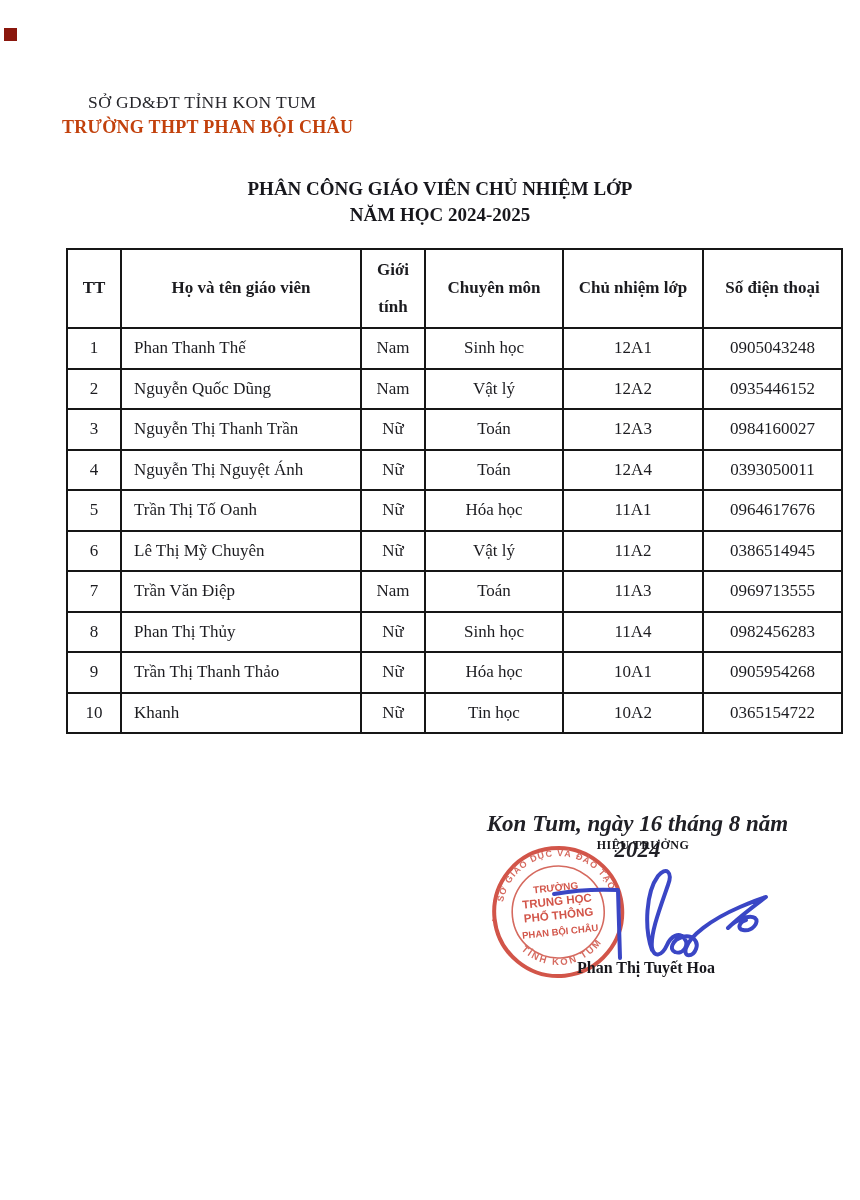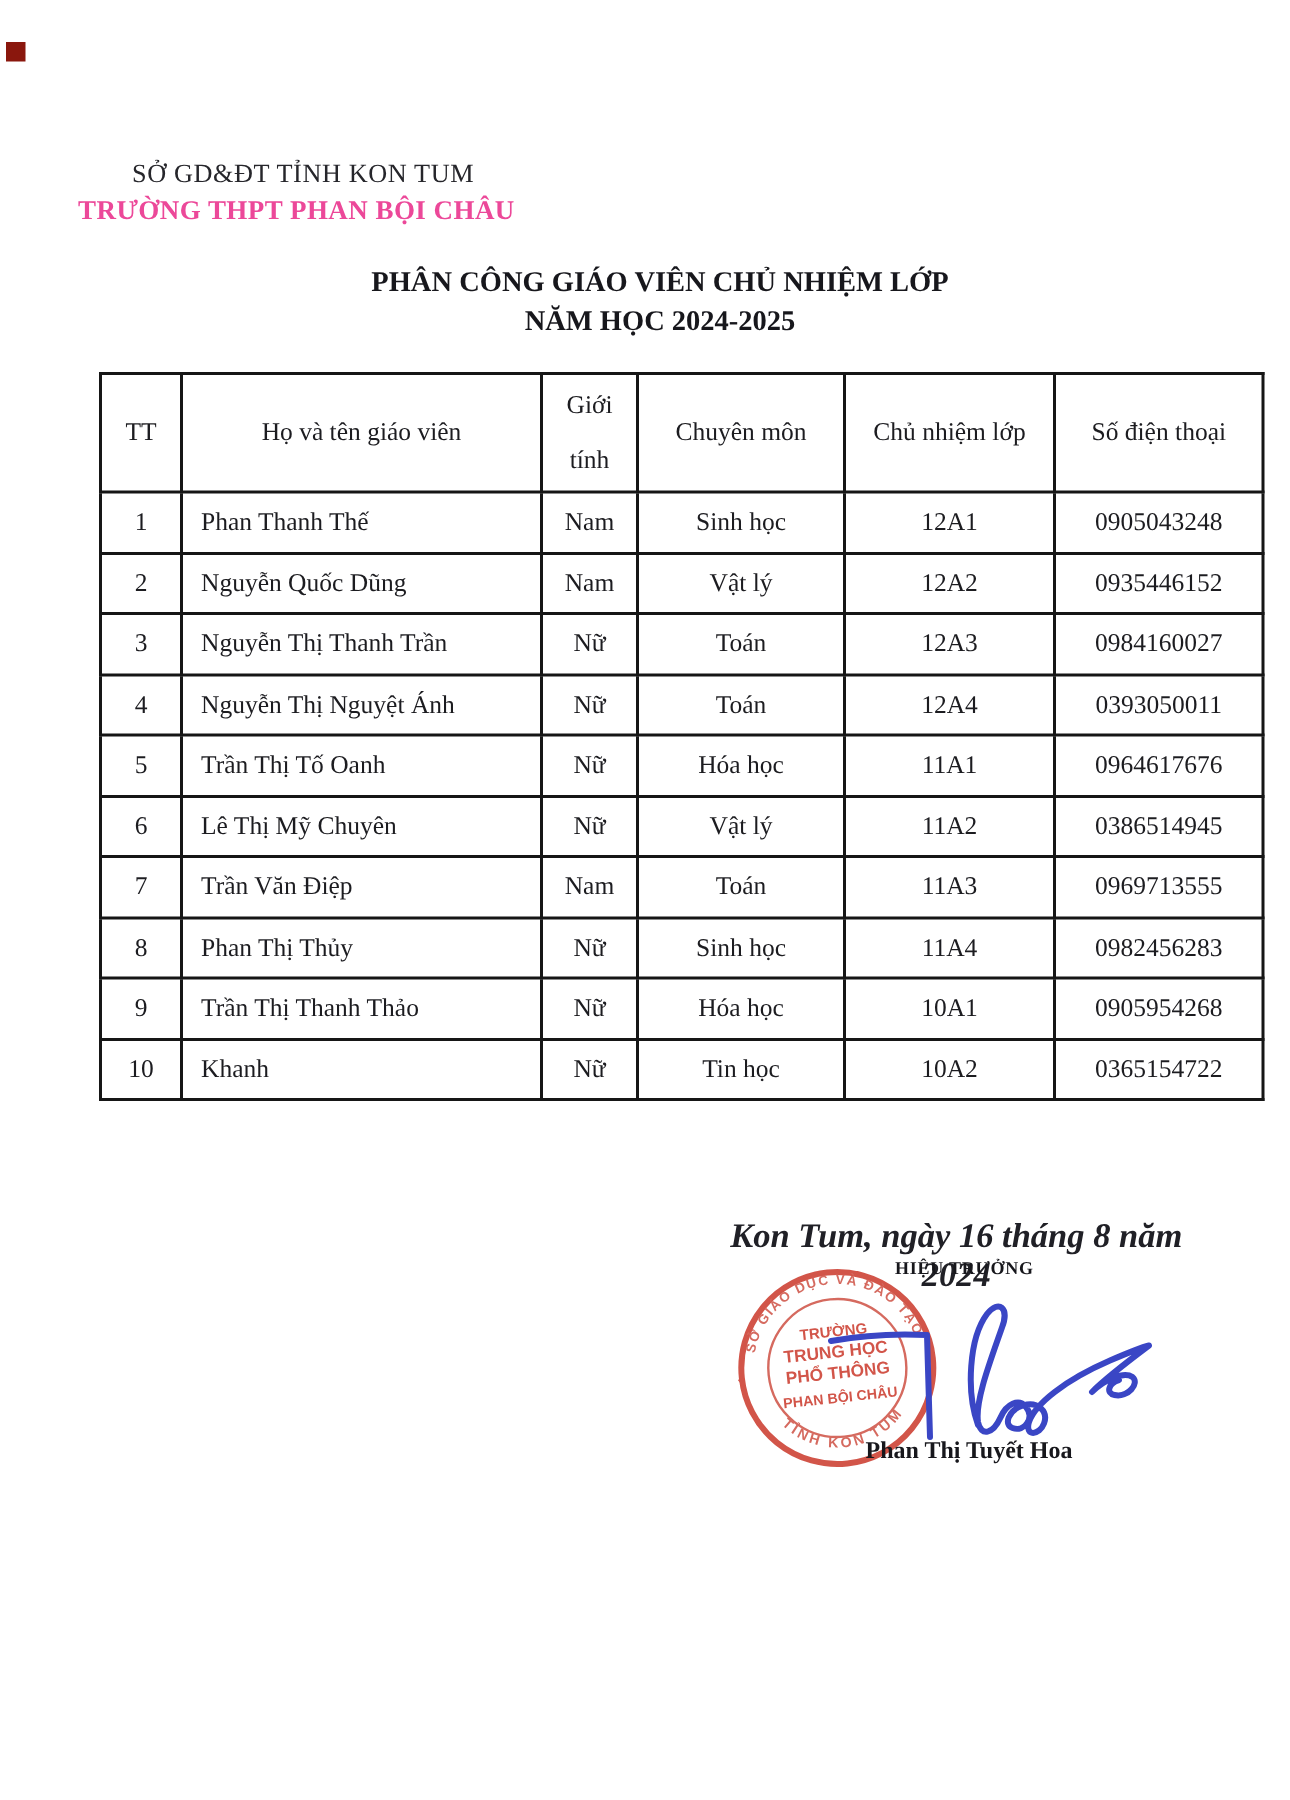--- a/index.html
+++ b/index.html
@@ -1,30 +1,30 @@
 <!DOCTYPE html>
 <html><head>
 <meta charset="utf-8">
 <style>
   html,body{margin:0;padding:0;}
   body{width:860px;height:1200px;background:#ffffff;position:relative;
        font-family:"Liberation Serif","DejaVu Serif",serif;color:#1d1d1d;}
   .abs{position:absolute;}
   
-  .org1{left:88px;top:92px;font-size:17.5px;letter-spacing:.4px;color:#26262b;margin-top:13px;}
-  .org2{left:52px;top:117px;font-size:18px;font-weight:bold;letter-spacing:.3px;color:#ec4899;margin-top:13px;}
+  .org1{left:88px;top:92px;font-size:17.5px;letter-spacing:.4px;color:#26262b;}
+  .org2{left:62px;top:117px;font-size:18px;font-weight:bold;letter-spacing:.3px;color:#c2410c;}
   .red-mark{left:4px;top:28px;width:13px;height:13px;background:#8a170d;}
   .title-wrap{left:0;top:176px;width:880px;text-align:center;}
   .title-line{font-size:19px;font-weight:bold;color:#17171c;line-height:1.38;}
   
   table.main{position:absolute;left:66px;top:248px;width:775px;border-collapse:collapse;
              table-layout:fixed;}
   table.main th,table.main td{border:2px solid #161616;font-size:17px;color:#1c1c20;
              padding:0 2px;overflow:hidden;}
-  table.main th{font-weight:normal;height:77px;line-height:2.15;vertical-align:middle;text-align:center;}
+  table.main th{font-weight:bold;height:77px;line-height:2.15;vertical-align:middle;text-align:center;}
   table.main td{height:38.5px;text-align:center;vertical-align:middle;}
   table.main td.name{text-align:left;padding-left:12px;}
   
   .date-line{left:475px;top:811px;width:325px;text-align:center;
              font-size:23px;font-weight:bold;font-style:italic;color:#202026;}
   .principal{left:483px;top:838px;width:320px;text-align:center;
              font-size:12px;font-weight:bold;letter-spacing:.5px;color:#17171c;z-index:3;}
   .signer{left:486px;top:959px;width:320px;text-align:center;
           font-size:16px;font-weight:bold;color:#17171c;z-index:3;}
   .stamp{left:483px;top:835px;width:150px;height:150px;opacity:.88;z-index:1;

